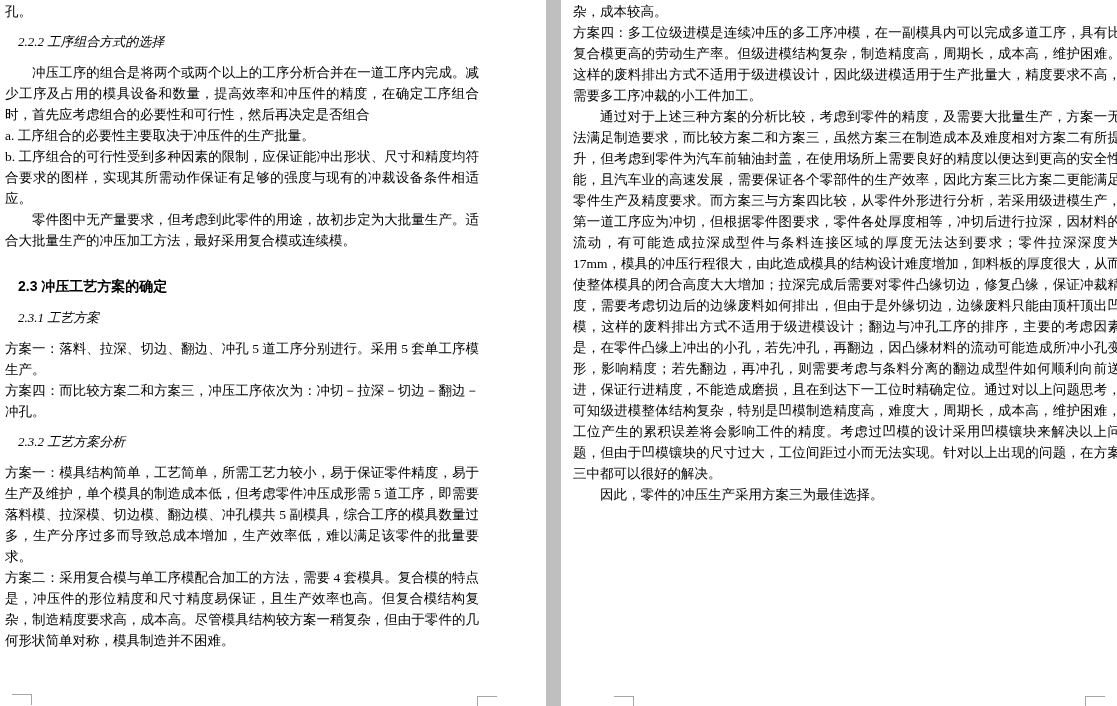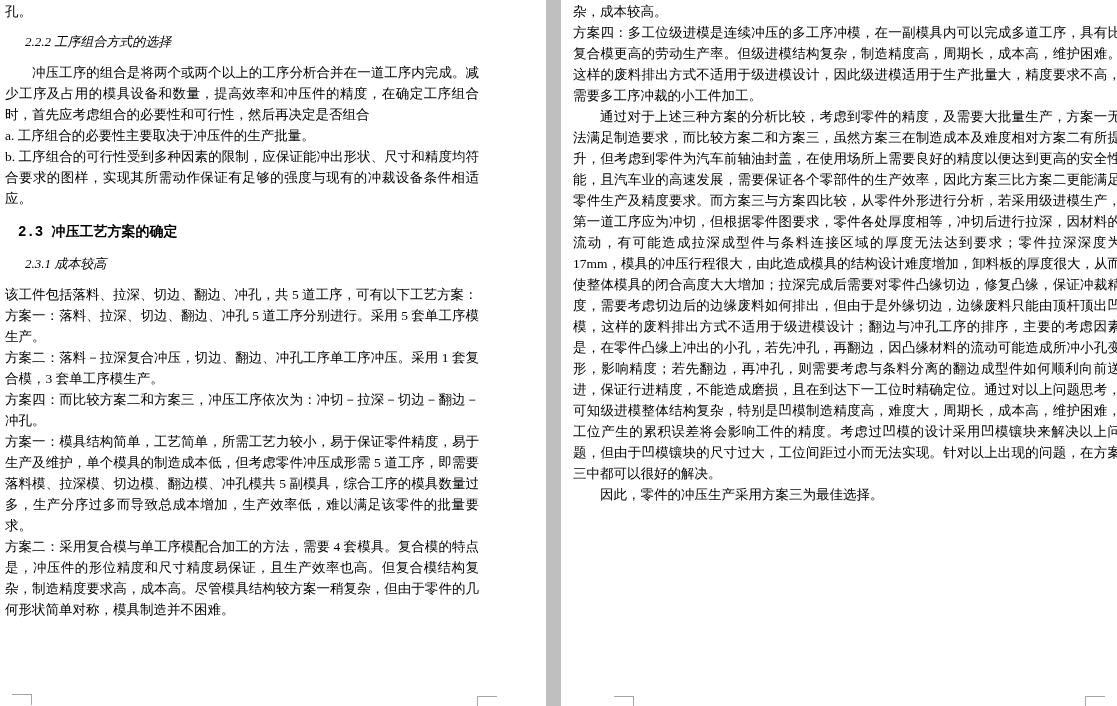--- a/index.html
+++ b/index.html
@@ -49,28 +49,28 @@
     text-align: justify;
     text-justify: inter-ideograph;
   }
   .page p.indent {
     text-indent: 27px;
   }
   .page p.h-kai {
     font-style: italic;
     font-size: 13px;
     text-align: left;
-    margin: 9px 0 10px 20px;
+    margin: 9px 0 10px 13px;
   }
   .page p.h-bold {
     font-weight: bold;
     font-size: 14px;
     text-align: left;
-    font-family: Liberation Mono, monospace;
-    margin: 13px 0 10px 13px;
+    font-family: Liberation Sans, sans-serif;
+    margin: 25px 0 10px 13px;
   }
   .corner-mark {
     position: absolute;
     width: 19px;
     height: 10px;
     top: 696px;
   }
   .corner-mark.arm-left {
     border-top: 1px solid #a6a6a6;
     border-left: 1px solid #a6a6a6;
@@ -88,26 +88,26 @@
 <body>
 
 <div class="canvas">
 
   <div class="page page-left">
     <p class="body">孔。</p>
     <p class="h-kai">2.2.2 工序组合方式的选择</p>
     <p class="indent">冲压工序的组合是将两个或两个以上的工序分析合并在一道工序内完成。减少工序及占用的模具设备和数量，提高效率和冲压件的精度，在确定工序组合时，首先应考虑组合的必要性和可行性，然后再决定是否组合</p>
     <p class="body">a. 工序组合的必要性主要取决于冲压件的生产批量。</p>
     <p class="body">b. 工序组合的可行性受到多种因素的限制，应保证能冲出形状、尺寸和精度均符合要求的图样，实现其所需动作保证有足够的强度与现有的冲裁设备条件相适应。</p>
+    <p class="indent">零件图中无产量要求，但考虑到此零件的用途，故初步定为大批量生产。适合大批量生产的冲压加工方法，最好采用复合模或连续模。</p>
     <p class="h-bold">2.3 冲压工艺方案的确定</p>
-    <p class="h-kai">2.3.1 成本较高</p>
-    <p class="body">该工件包括落料、拉深、切边、翻边、冲孔，共 5 道工序，可有以下工艺方案：</p>
+    <p class="h-kai">2.3.1 工艺方案</p>
     <p class="body">方案一：落料、拉深、切边、翻边、冲孔 5 道工序分别进行。采用 5 套单工序模生产。</p>
-    <p class="body">方案二：落料－拉深复合冲压，切边、翻边、冲孔工序单工序冲压。采用 1 套复合模，3 套单工序模生产。</p>
     <p class="body">方案四：而比较方案二和方案三，冲压工序依次为：冲切－拉深－切边－翻边－冲孔。</p>
+    <p class="h-kai">2.3.2 工艺方案分析</p>
     <p class="body">方案一：模具结构简单，工艺简单，所需工艺力较小，易于保证零件精度，易于生产及维护，单个模具的制造成本低，但考虑零件冲压成形需 5 道工序，即需要落料模、拉深模、切边模、翻边模、冲孔模共 5 副模具，综合工序的模具数量过多，生产分序过多而导致总成本增加，生产效率低，难以满足该零件的批量要求。</p>
     <p class="body">方案二：采用复合模与单工序模配合加工的方法，需要 4 套模具。复合模的特点是，冲压件的形位精度和尺寸精度易保证，且生产效率也高。但复合模结构复杂，制造精度要求高，成本高。尽管模具结构较方案一稍复杂，但由于零件的几何形状简单对称，模具制造并不困难。</p>
 
   </div>
 
   <div class="page-gap"></div>
 
   <div class="page page-right">
     <p class="body">杂，成本较高。</p>
     <p class="body">方案四：多工位级进模是连续冲压的多工序冲模，在一副模具内可以完成多道工序，具有比复合模更高的劳动生产率。但级进模结构复杂，制造精度高，周期长，成本高，维护困难。这样的废料排出方式不适用于级进模设计，因此级进模适用于生产批量大，精度要求不高，需要多工序冲裁的小工件加工。</p>

